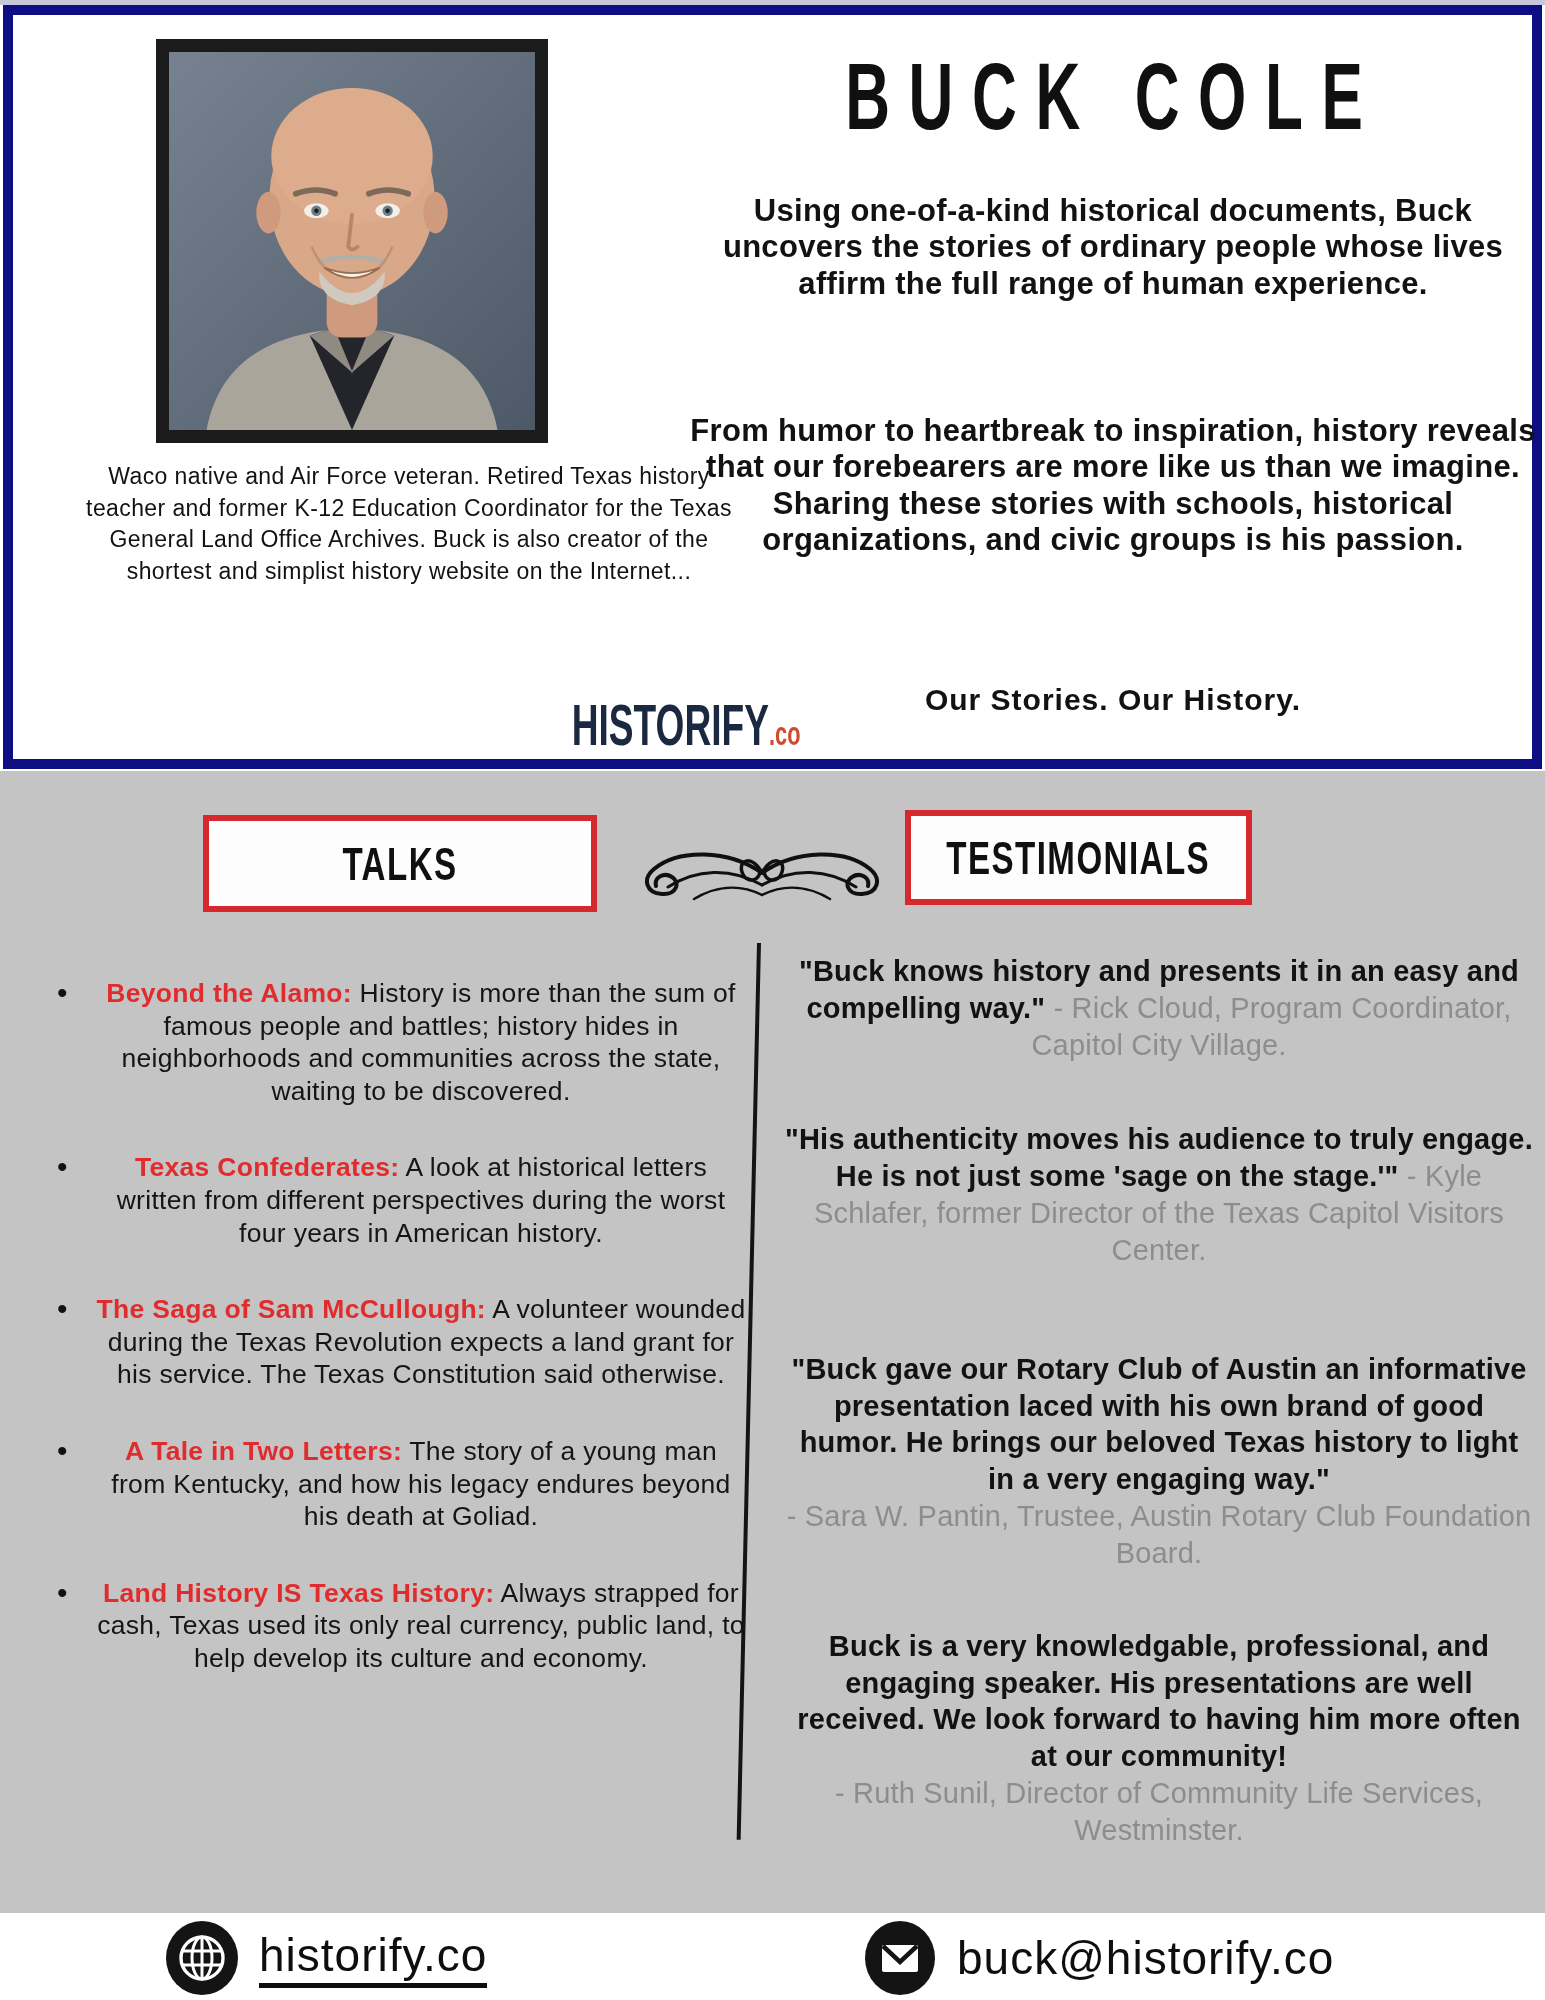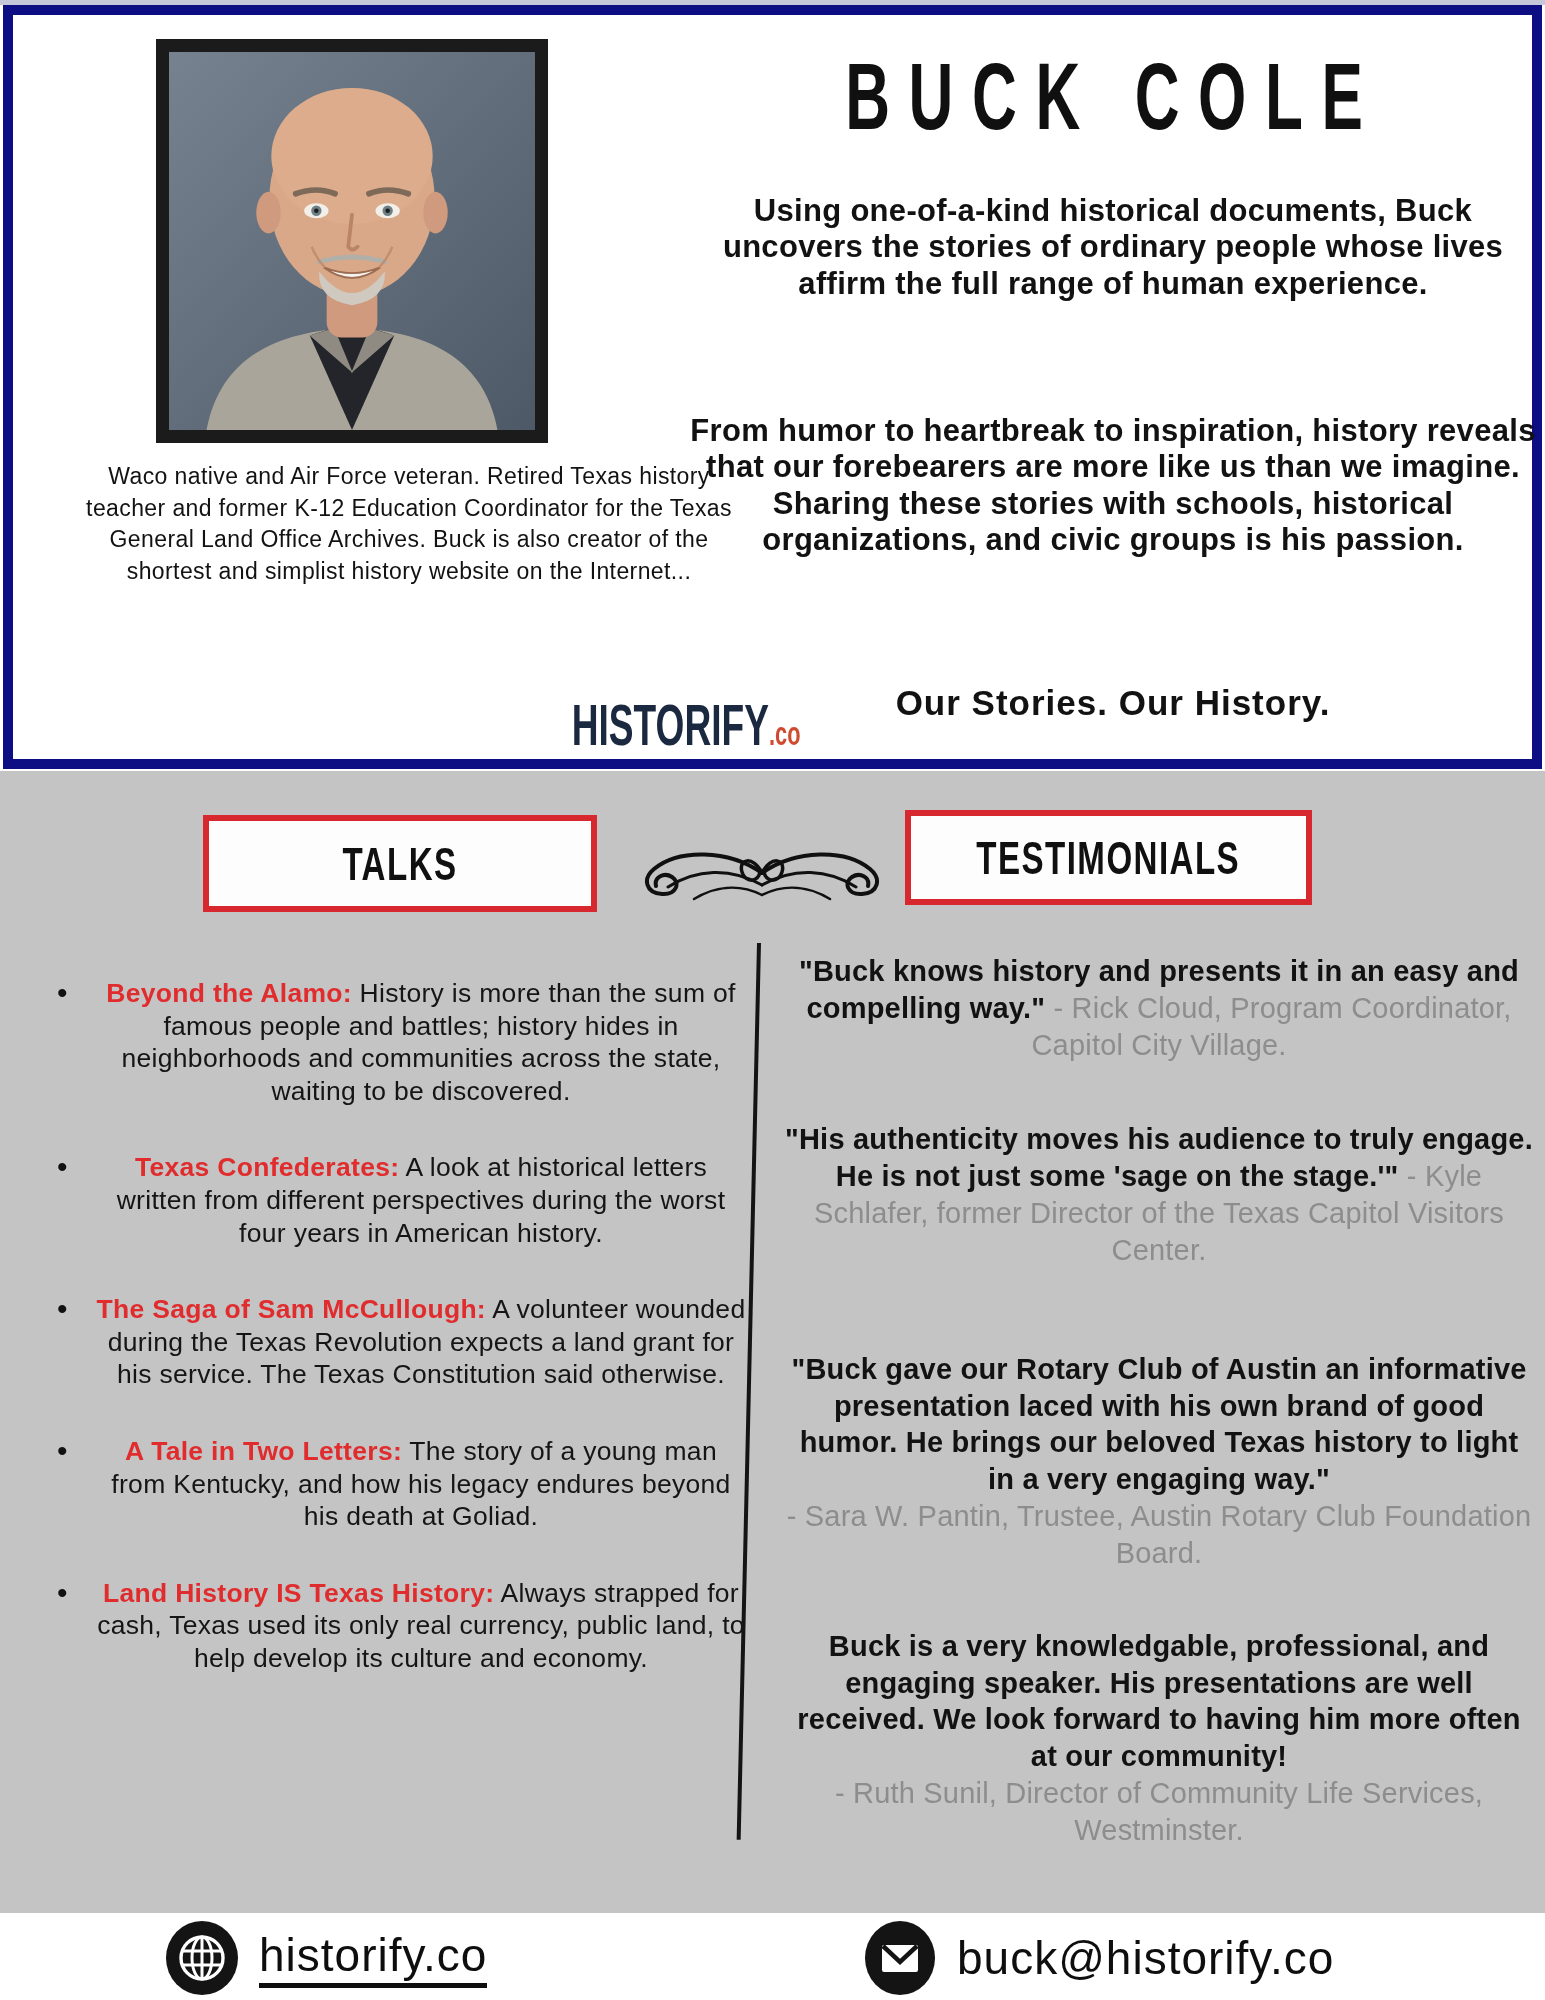--- a/index.html
+++ b/index.html
@@ -45,35 +45,35 @@
     letter-spacing:0.30em; transform:scaleX(0.66); transform-origin:center;
   }
   .intro {
     left:676px; width:848px; text-align:center;
     font-weight:bold; font-size:31px; line-height:1.17; letter-spacing:0.3px; color:#121212;
   }
   .intro1 { top:178px; }
   .intro2 { top:398px; }
   .tagline {
     left:676px; top:668px; width:848px; text-align:center;
-    font-weight:bold; font-size:35px; letter-spacing:1px; color:#121212;
+    font-weight:bold; font-size:30px; letter-spacing:1px; color:#121212;
   }
 
   
   .content {
     left:0; top:771px; width:1545px; height:1142px;
     background:#c4c4c4;
     padding-left:28px;
   }
   .pill {
     position:absolute; background:#fdfdfd; border:6px solid #d7282f;
     display:flex; align-items:center; justify-content:center; white-space:nowrap;
   }
   .pill-talks { left:203px; top:44px; width:394px; height:97px; }
-  .pill-test  { left:905px; top:39px; width:407px; height:95px; }
+  .pill-test  { left:905px; top:39px; width:347px; height:95px; }
   .pill-label {
     display:inline-block; font-weight:bold; font-size:46px; color:#101010;
     letter-spacing:2px; transform:scaleX(0.72); transform-origin:center;
   }
   .flourish { left:612px; top:70px; width:300px; height:76px; }
   .flourish svg { width:100%; height:100%; display:block; }
 
   
   .talks { left:35px; top:206px; width:712px; list-style:none; }
   .talk-item {

